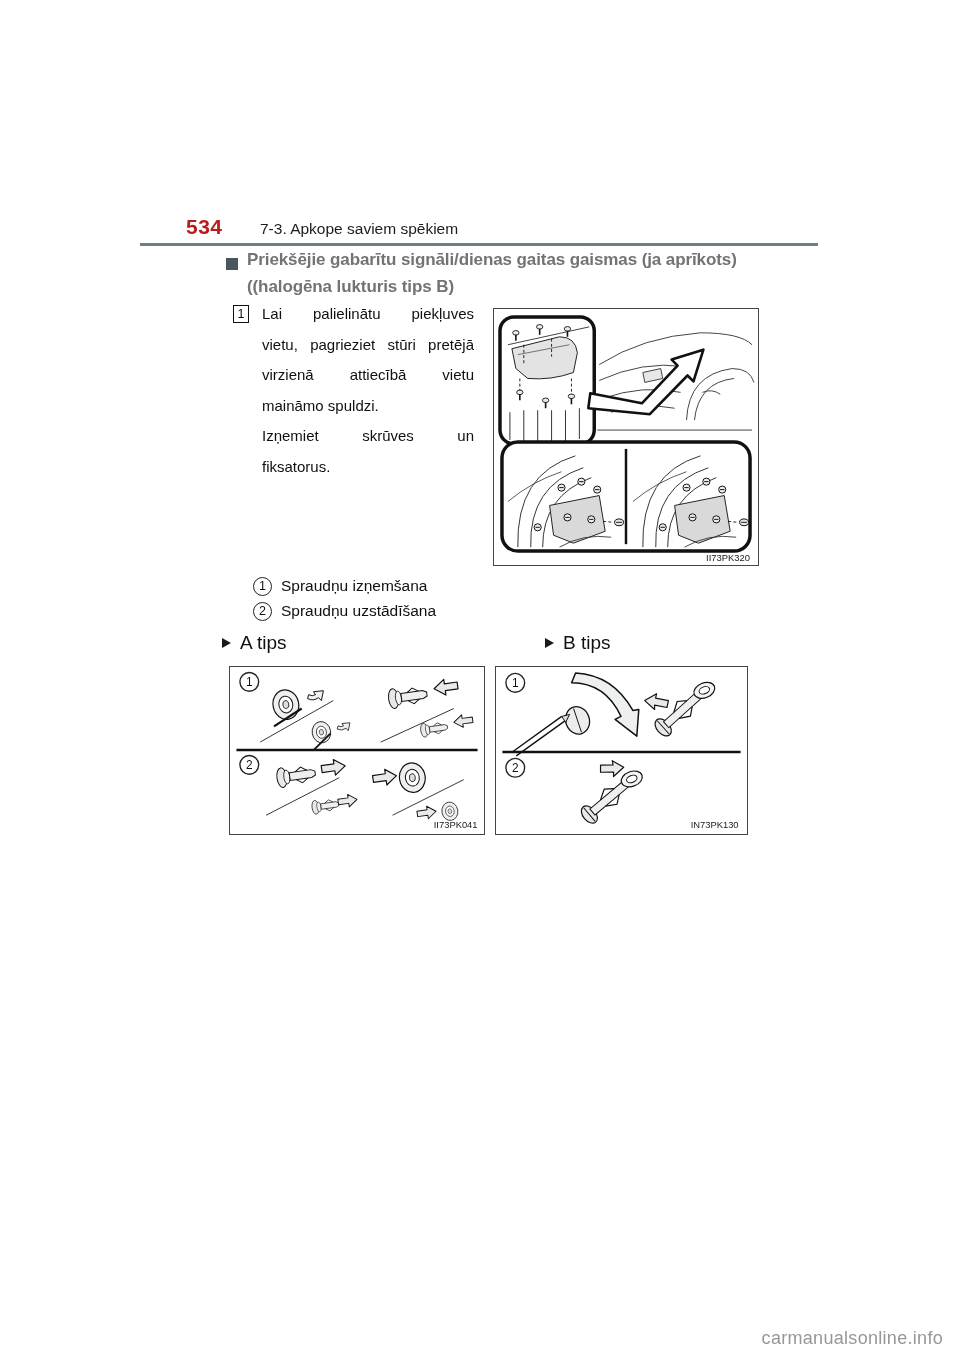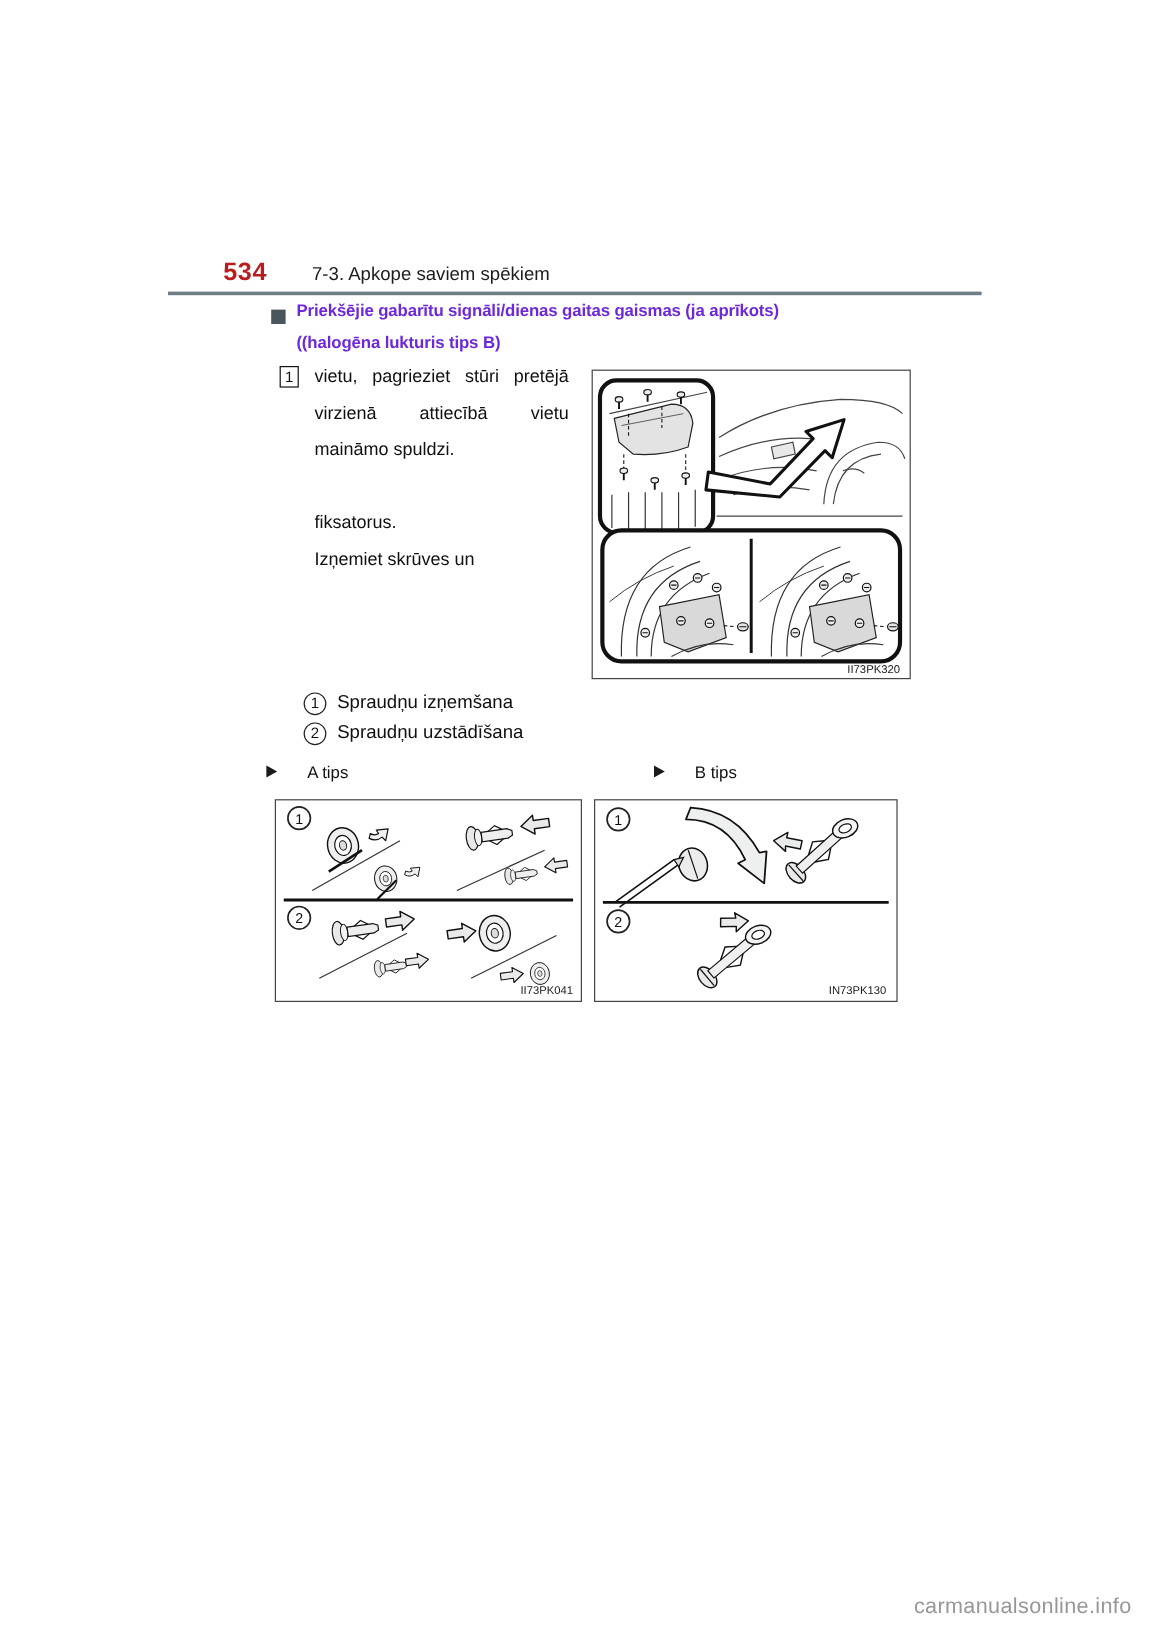--- a/index.html
+++ b/index.html
@@ -7,21 +7,21 @@
     position:relative;width:960px;height:1358px;background:#ffffff;overflow:hidden;
     font-family:"Liberation Sans","DejaVu Sans",sans-serif;color:#111;
   }
   .abs{position:absolute;}
   
   .page-number{left:186px;top:215px;font-size:21px;font-weight:bold;letter-spacing:.5px;color:#b91c1c;}
   .section-title{left:260px;top:220px;font-size:15.5px;color:#1c1c1c;}
   .header-rule{left:140px;top:243px;width:678px;height:3px;background:#6e7e86;}
   
   .h-bullet{left:226px;top:258px;width:12px;height:12px;background:#49565c;}
-  .h-line{left:247px;font-size:14px;font-weight:bold;color:#6d28d9;letter-spacing:-.1px;white-space:nowrap;}
+  .h-line{left:247px;font-size:17px;font-weight:bold;color:#737373;letter-spacing:-.1px;white-space:nowrap;}
   .h-line1{top:250px;}
   .h-line2{top:277px;}
   
   .step-box{
     left:233px;top:305px;width:16px;height:18px;border:1.5px solid #111;
     font-size:12.5px;line-height:17px;text-align:center;box-sizing:border-box;font-weight:normal;
   }
   .para{left:262px;width:212px;font-size:15px;line-height:30.6px;color:#101010;}
   .para1{top:299px;}
   .para2{top:421px;}
@@ -40,47 +40,48 @@
   .circ-num{
     width:19px;height:19px;border:1.5px solid #222;border-radius:50%;box-sizing:border-box;
     font-size:12.5px;line-height:16px;text-align:center;flex:0 0 auto;color:#111;
   }
   .legend-label{font-size:15.5px;color:#101010;white-space:nowrap;}
   
   .variant{display:flex;align-items:center;gap:9px;top:633px;height:20px;}
   .variant.va{left:222px;}
   .variant.vb{left:501px;padding-left:44px;}
   .tri{width:0;height:0;border-left:9px solid #1a1a1a;border-top:5.5px solid transparent;border-bottom:5.5px solid transparent;flex:0 0 auto;}
-  .variant-label{font-size:14px;color:#101010;white-space:nowrap;margin-left:16px;}
+  .variant-label{font-size:19px;color:#101010;white-space:nowrap;}
   
   .watermark{left:640px;top:1328px;width:303px;text-align:right;font-size:18px;color:#979797;letter-spacing:.3px;}
   .cap{font-size:9.5px;fill:#1a1a1a;}
 </style>
 </head>
 <body>
 
 <div class="page">
 
   <div class="abs page-number">534</div>
   <div class="abs section-title">7-3. Apkope saviem spēkiem</div>
   <div class="abs header-rule"></div>
 
   <div class="abs h-bullet"></div>
   <div class="abs h-line h-line1">Priekšējie gabarītu signāli/dienas gaitas gaismas (ja aprīkots)</div>
   <div class="abs h-line h-line2">((halogēna lukturis tips B)</div>
 
   <div class="abs step-box">1</div>
   <div class="abs para para1">
+      <div class="jl">Lai palielinātu piekļuves</div>
       <div class="jl">vietu, pagrieziet stūri pretējā</div>
       <div class="jl">virzienā attiecībā vietu</div>
       <div class="jl">maināmo spuldzi.</div>
     </div>
   <div class="abs para para2">
+      <div class="jl">Izņemiet skrūves un</div>
       <div class="jl">fiksatorus.</div>
-      <div class="jl">Izņemiet skrūves un</div>
     </div>
 
   <div class="abs figure fig-main">
     <svg viewBox="0 0 266 258">
       <defs>
         <g id="scr">
           <ellipse cx="0" cy="0" rx="3.2" ry="2.3" fill="#ececec" stroke="#111" stroke-width="0.9"></ellipse>
           <line x1="0" y1="2" x2="0" y2="8" stroke="#111" stroke-width="1.6"></line>
         </g>
         <g id="bolt">

